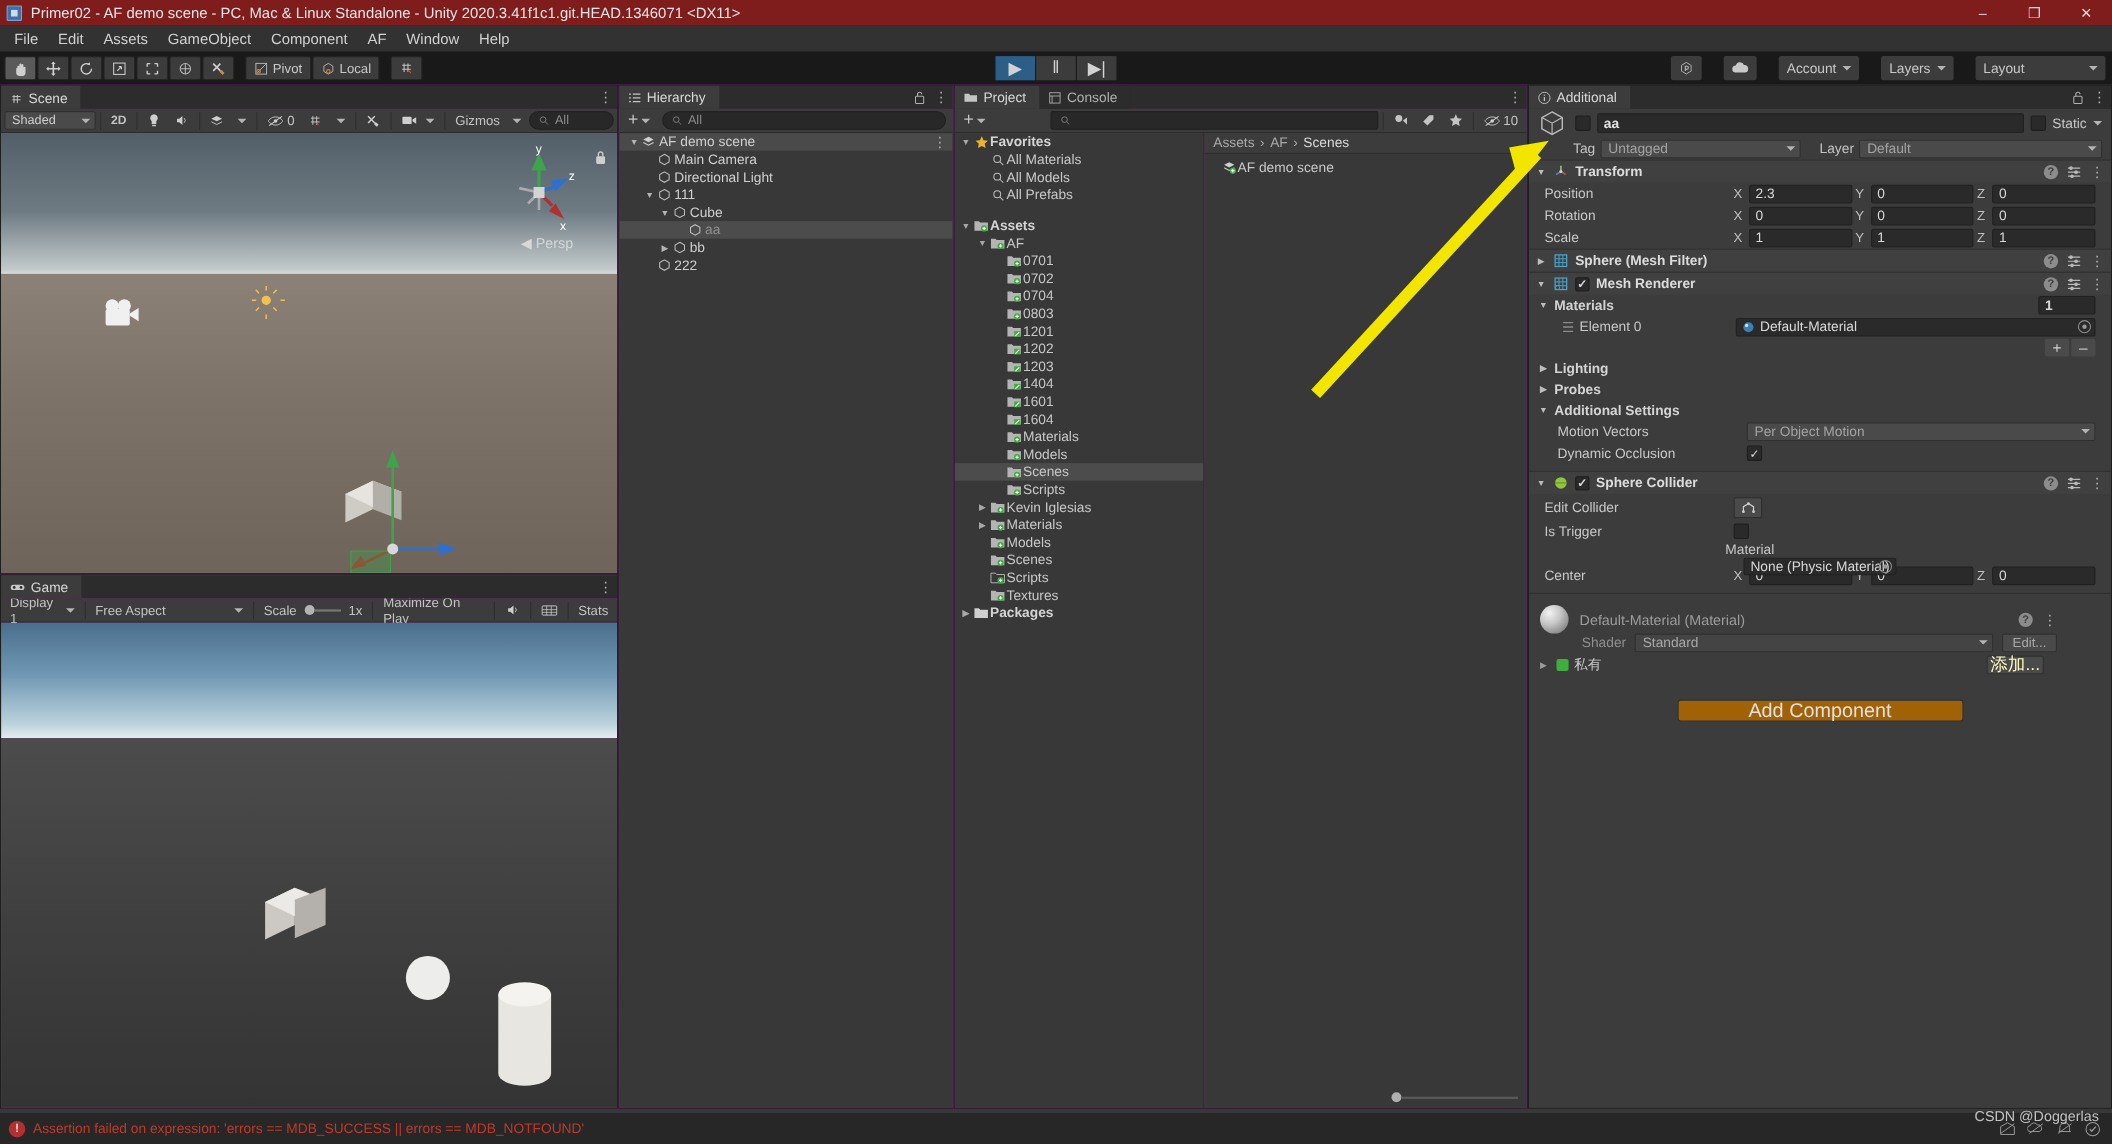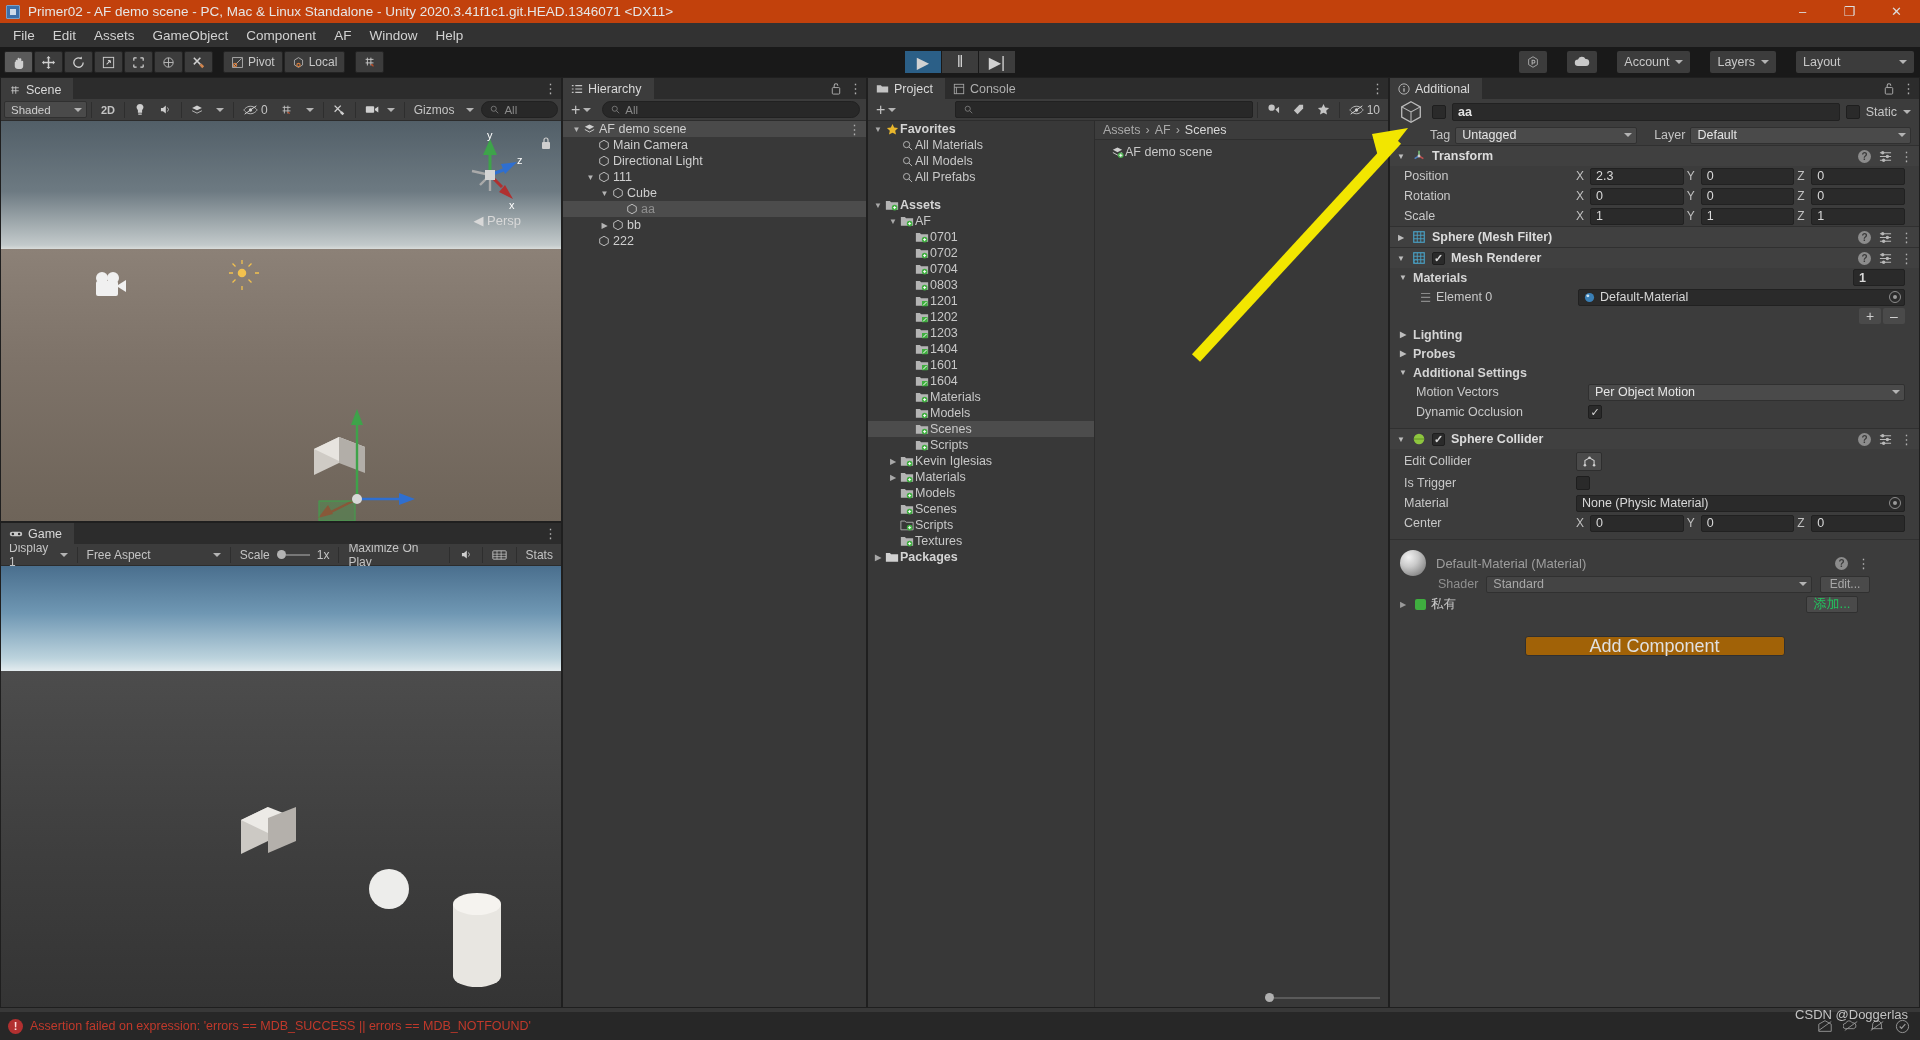--- a/index.html
+++ b/index.html
@@ -8,21 +8,21 @@
     background: #1b1b1b;
     font-family: "Liberation Sans", sans-serif;
     color: #c4c4c4;
     overflow: hidden;
     -webkit-font-smoothing: antialiased;
   }
   .app { position: relative; width: 1920px; height: 1040px; }
 
   
   .titlebar {
-    height: 23px; background: #c2410c; display: flex; align-items: center;
+    height: 23px; background: #7f1d1d; display: flex; align-items: center;
     font-size: 13.5px; color: #e6e6e6; position: relative;
   }
   .titlebar .app-icon {
     width: 14px; height: 14px; margin: 0 8px 0 6px; background: #3d6fa8;
     border: 1px solid #7aa0c8; border-radius: 1px; position: relative; flex: 0 0 auto;
   }
   .titlebar .app-icon::after{
     content:""; position:absolute; left:3px; top:3px; width:6px; height:6px;
     background:#cfdcea;
   }
@@ -136,21 +136,21 @@
   .cube-icon-big { width: 30px; height: 30px; display: flex; align-items: center; justify-content: center; }
   .chk { width: 14px; height: 14px; background: #2a2a2a; border: 1px solid #1e1e1e; border-radius: 2px;
     display: flex; align-items: center; justify-content: center; color: #d8d8d8; font-size: 11px; }
   .name-input { flex: 1; height: 18px; background: #2a2a2a; border: 1px solid #212121; border-radius: 2px;
     display: flex; align-items: center; padding: 0 5px; font-size: 12.5px; color: #e2e2e2; font-weight: bold; }
   .static-lbl { font-size: 12.5px; color: #c6c6c6; }
   .i-tagrow { height: 20px; display: flex; align-items: center; gap: 5px; padding: 0 8px 0 40px; }
   .lblsm { font-size: 12.5px; color: #c4c4c4; }
   .dd { height: 17px; background: #4a4a4a; border: 1px solid #303030; border-radius: 2px;
     display: flex; align-items: center; justify-content: space-between; padding: 0 4px 0 6px;
-    font-size: 12.5px; color: #e5e5e5; }
+    font-size: 12.5px; color: #a3a3a3; }
 
   .comp-head { height: 21px; background: #404040; display: flex; align-items: center; gap: 6px;
     padding: 0 6px; border-top: 1px solid #303030; font-size: 12.5px; color: #dcdcdc; font-weight: bold; }
   .comp-head .tri { width: 10px; text-align: center; font-size: 8px; color: #bdbdbd; font-weight: normal; }
   .comp-head .hr-tools { margin-left: auto; display: flex; align-items: center; gap: 8px; color: #b8b8b8; font-weight: normal; }
   .qmark { width: 13px; height: 13px; border-radius: 50%; background: #8c8c8c; color: #3c3c3c;
     font-size: 10px; display: flex; align-items: center; justify-content: center; font-weight: bold; }
 
   .prow { height: 20px; display: flex; align-items: center; padding-left: 14px; font-size: 12.5px; color: #c8c8c8; }
   .prow .pl { width: 172px; }
@@ -1297,21 +1297,21 @@
                 <circle cx="2" cy="10" r="1.4" fill="#cfcfcf"></circle>
                 <circle cx="12" cy="10" r="1.4" fill="#cfcfcf"></circle>
                 <circle cx="7" cy="2" r="1.4" fill="#cfcfcf"></circle>
               </svg>
           </span>
         </div>
         <div class="prow">
           <span class="pl">Is Trigger</span>
           <span class="chk"></span>
         </div>
-        <div class="prow" style="padding-right:14px;">
+        <div class="prow" style="padding-right:14px;flex-direction:column;">
           <span class="pl">Material</span>
           <span class="objfield">
             <span>None (Physic Material)</span>
             <span class="target">
                 <i></i>
               </span>
           </span>
         </div>
         <div class="prow" style="padding-right:14px;">
           <span class="pl">Center</span>
@@ -1340,21 +1340,21 @@
               <span class="dd" style="flex:1;background:#444;color:#a8a8a8;">
                 <span>Standard</span>
                 <span class="caret"></span>
               </span>
               <span style="width:50px;height:17px;background:#4a4a4a;border:1px solid #303030;border-radius:2px;display:flex;align-items:center;justify-content:center;font-size:12px;color:#a8a8a8;">Edit...</span>
             </div>
             <div style="display:flex;align-items:center;height:20px;gap:5px;">
               <span class="tri" style="width:10px;font-size:8px;color:#9a9a9a;">▶</span>
               <span style="width:11px;height:11px;background:#3fae3f;border-radius:2px;display:inline-block;"></span>
               <span style="font-size:12.5px;color:#c8c8c8;">私有</span>
-              <span style="margin-left:auto;margin-right:12px;width:52px;height:17px;background:#4a4a4a;border:1px solid #303030;border-radius:2px;display:flex;align-items:center;justify-content:center;font-size:13px;color:#22c55e;">添加...</span>
+              <span style="margin-left:auto;margin-right:12px;width:52px;height:17px;background:#4a4a4a;border:1px solid #303030;border-radius:2px;display:flex;align-items:center;justify-content:center;font-size:16px;color:#fef9c3;">添加...</span>
             </div>
           </div>
         </div>
 
         <div class="addcomp">Add Component</div>
       </div>
     </div>
 
   </div>
 

